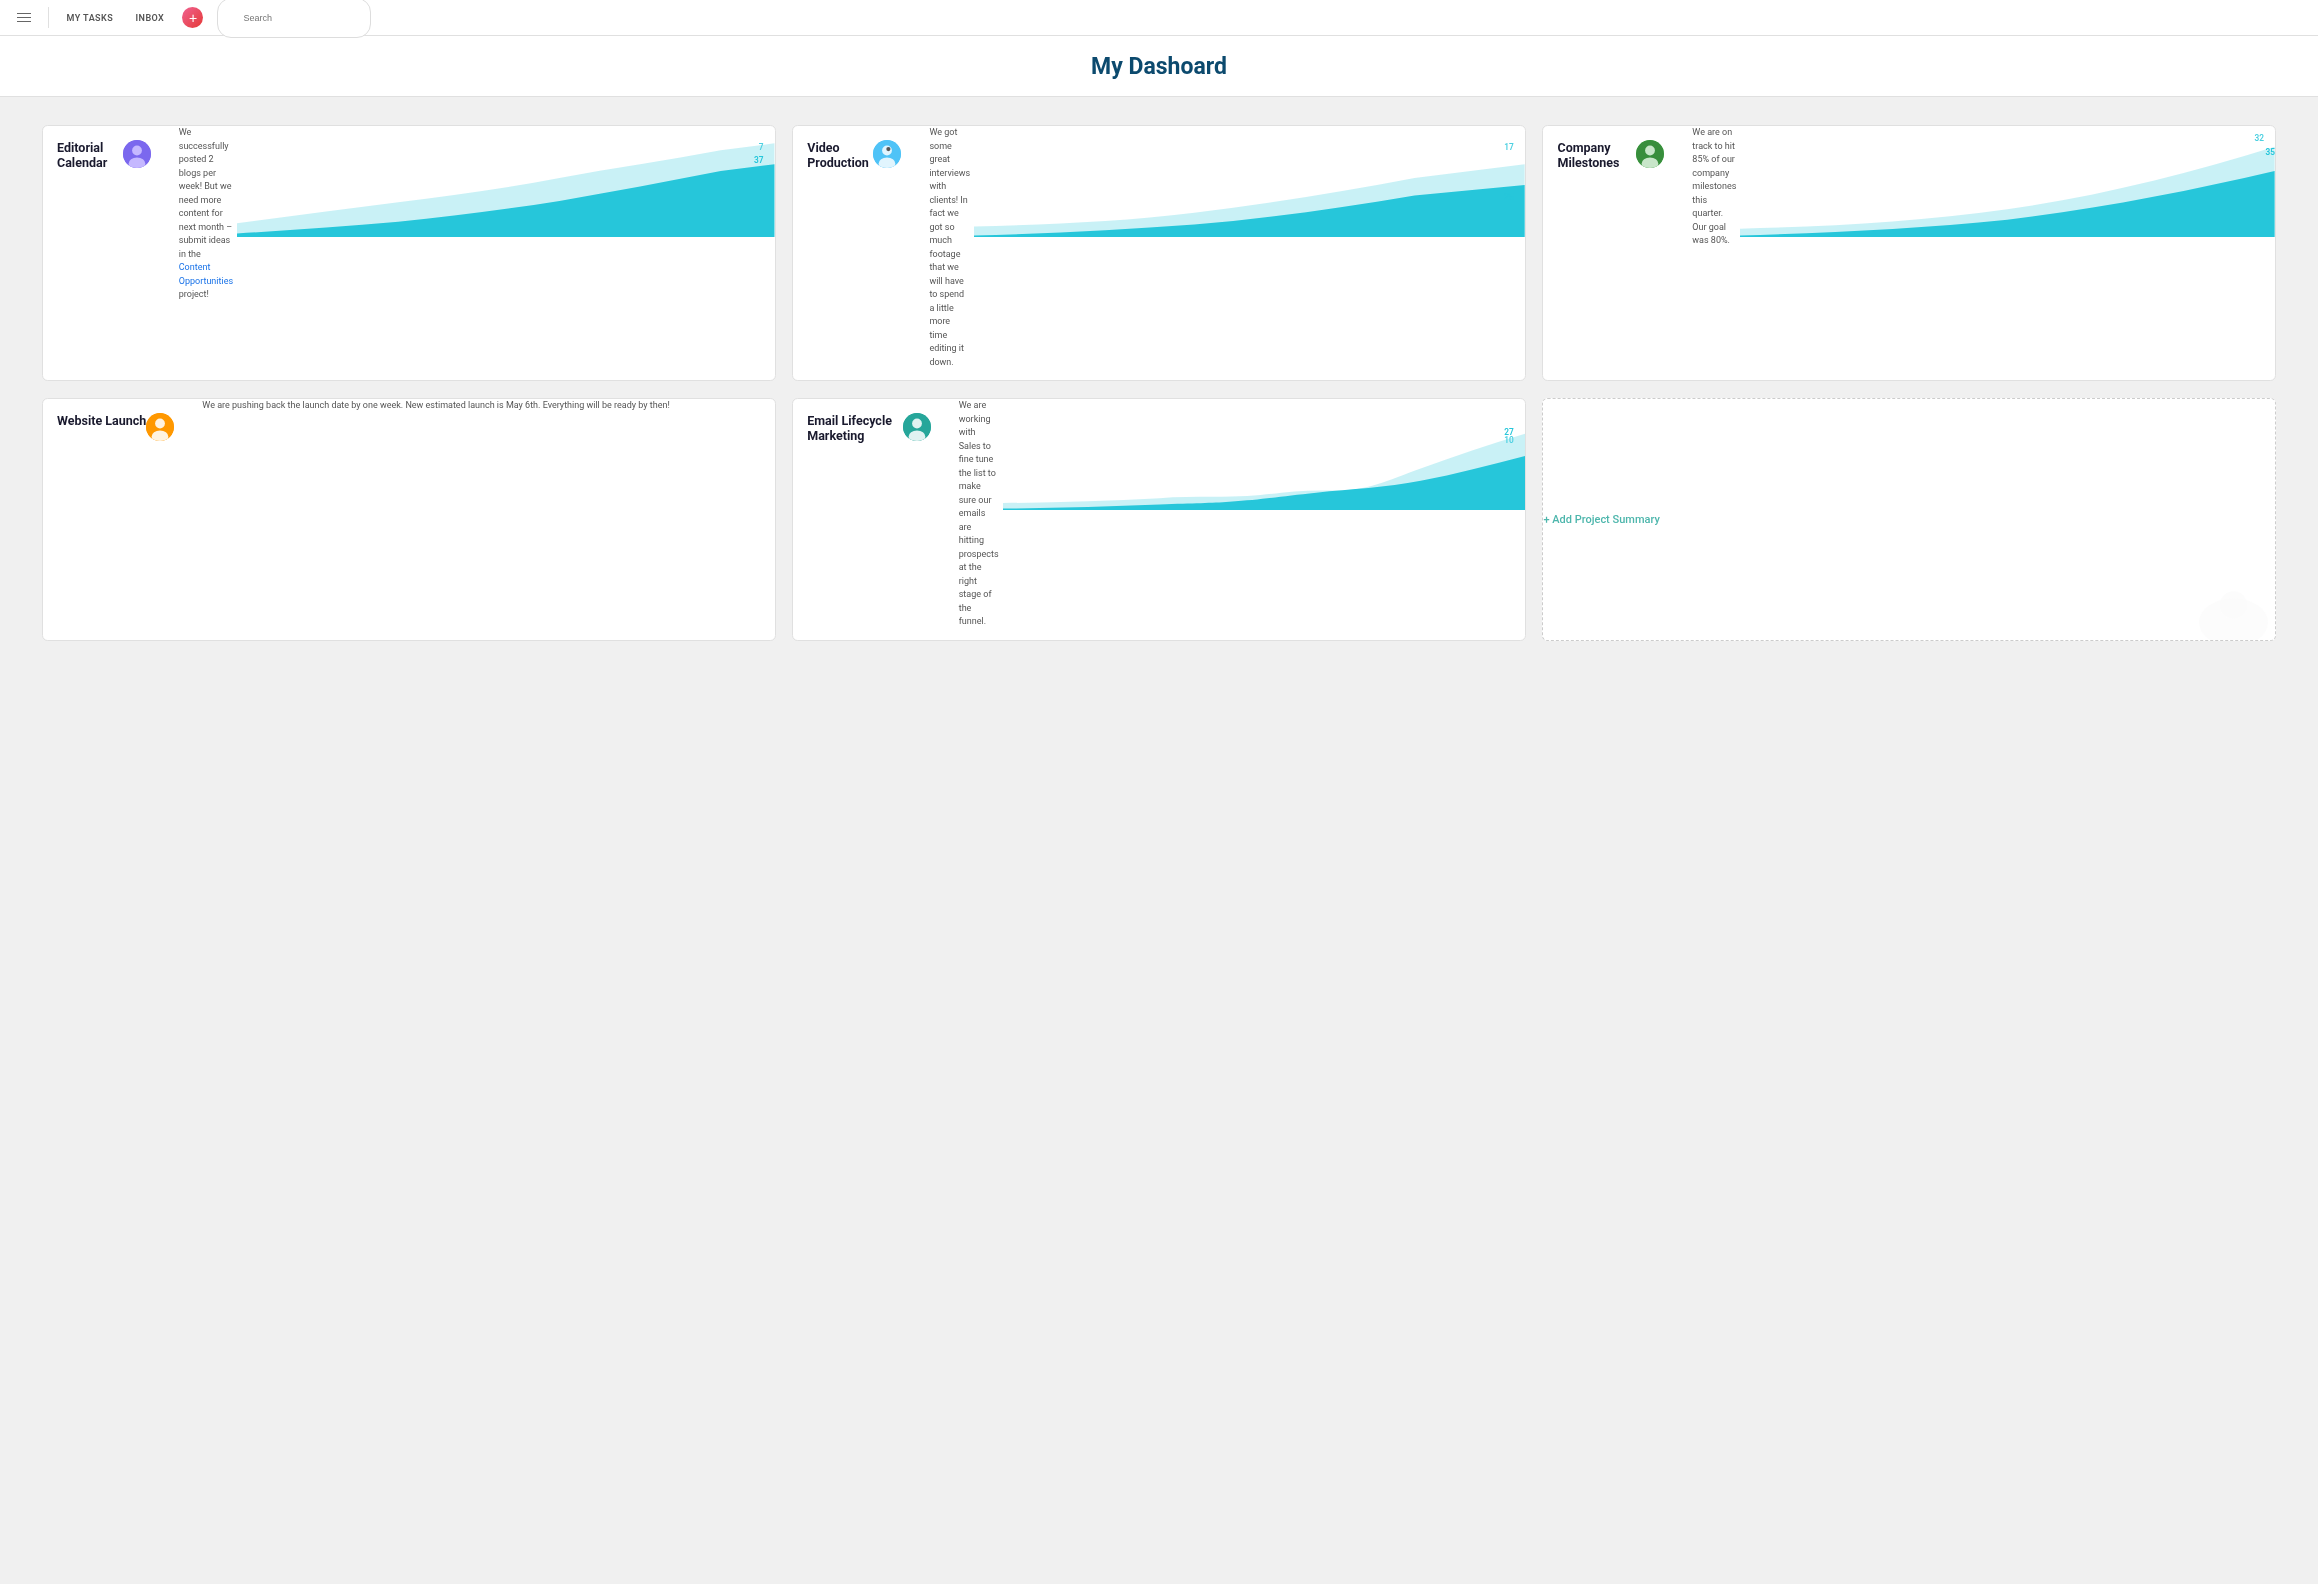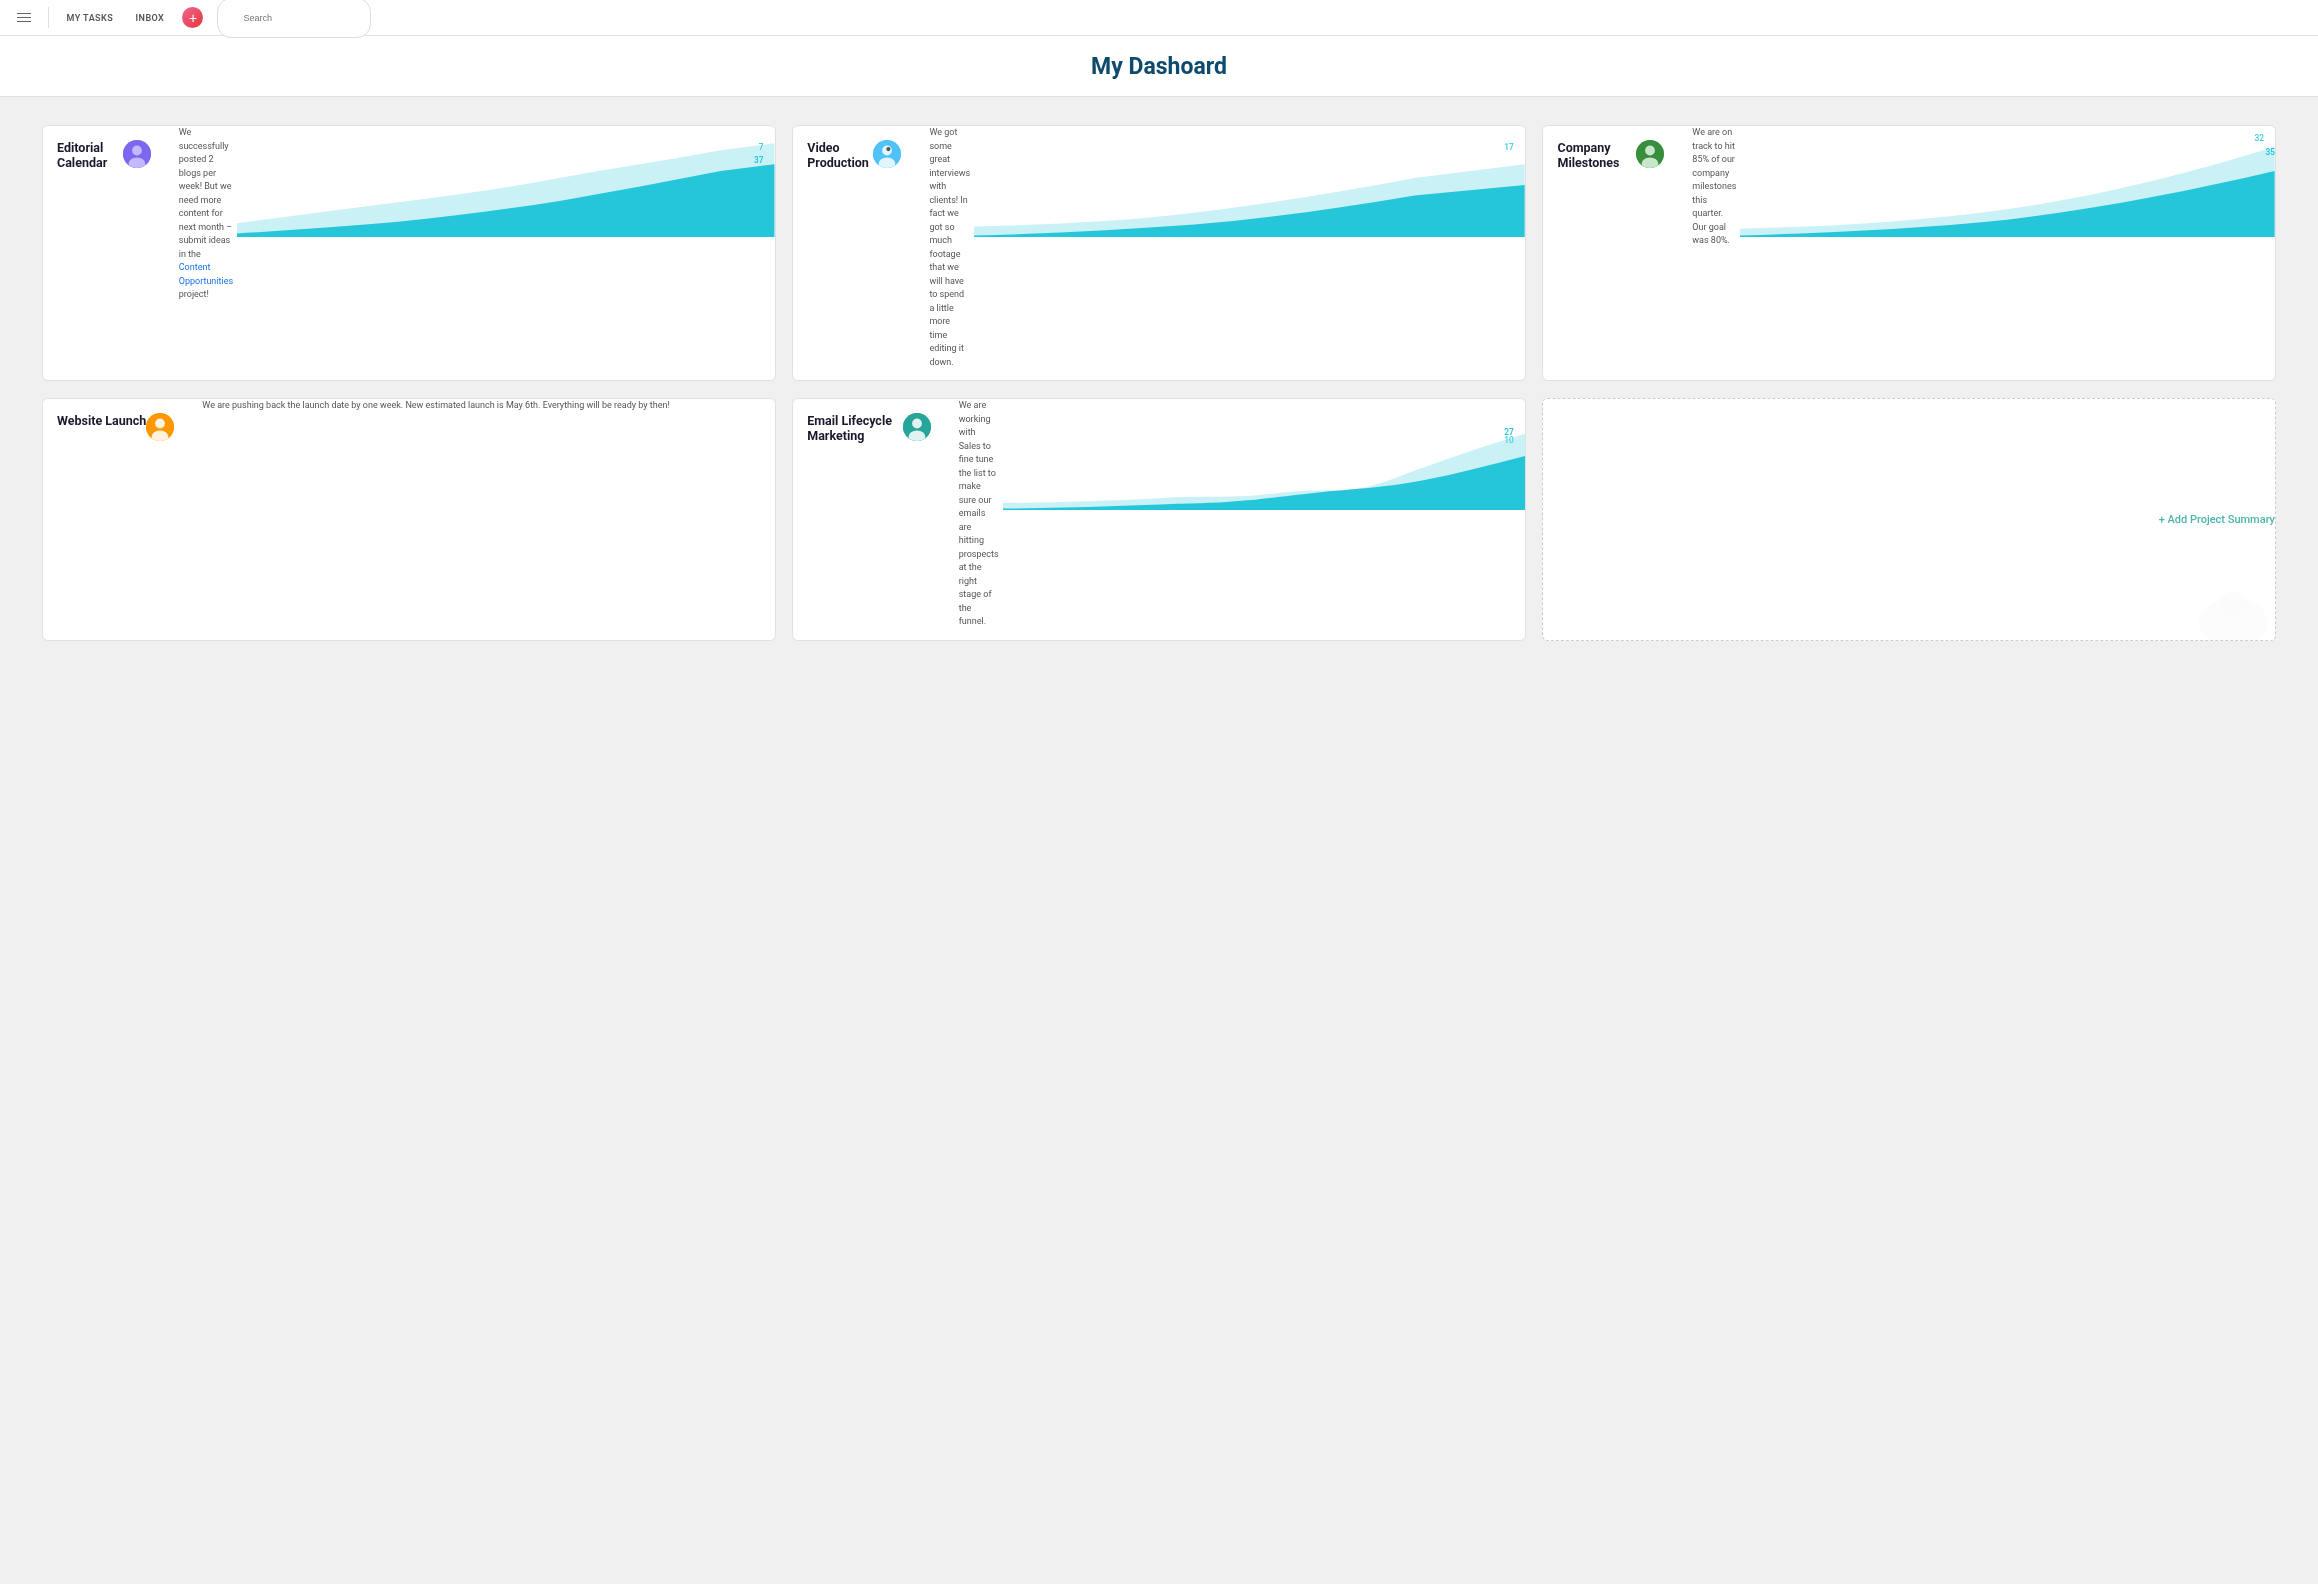--- a/index.html
+++ b/index.html
@@ -170,21 +170,21 @@
       font-weight: 600;
     }
 
     
     .add-card {
       background: #fff;
       border-radius: 5.6px;
       border: 1.4px dashed #ccc;
       display: flex;
       align-items: center;
-      justify-content: flex-end;
+      justify-content: flex-start;
       cursor: pointer;
       min-height: 139px;
       position: relative;
     }
     .add-card-label {
       font-size: 11px;
       color: #4db6ac;
       font-weight: 500;
     }
     .add-card-bottom {

